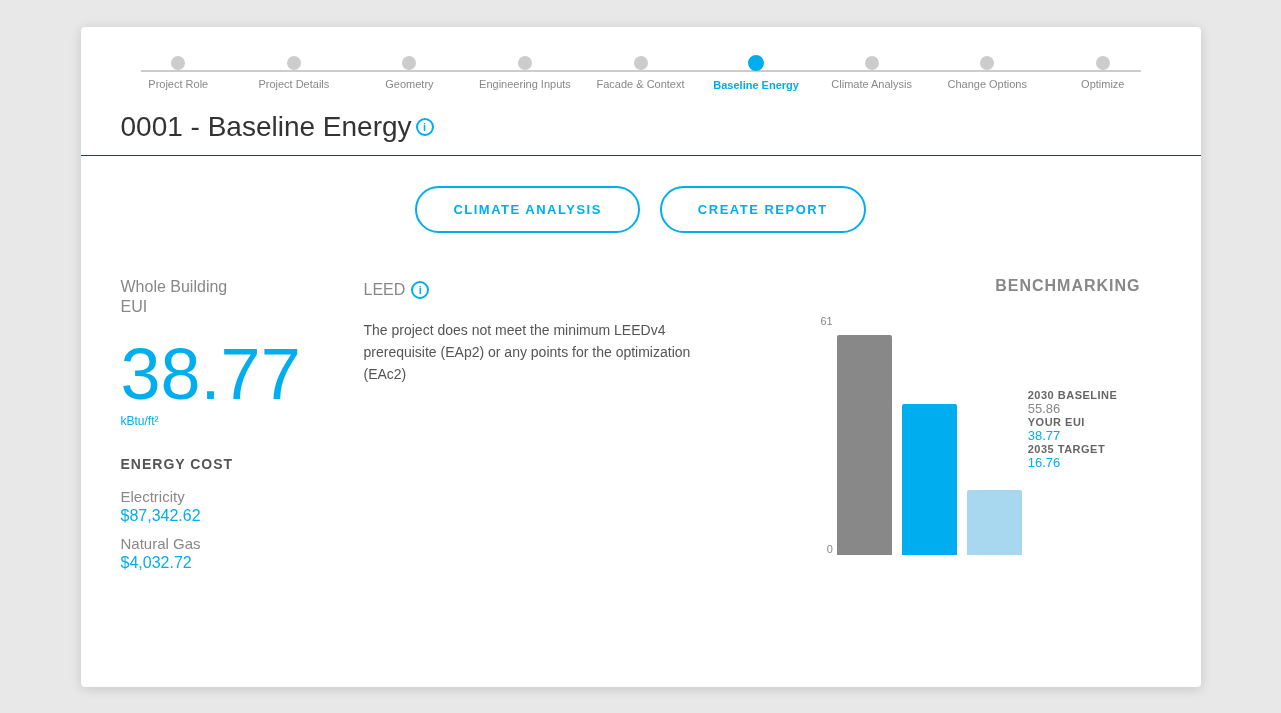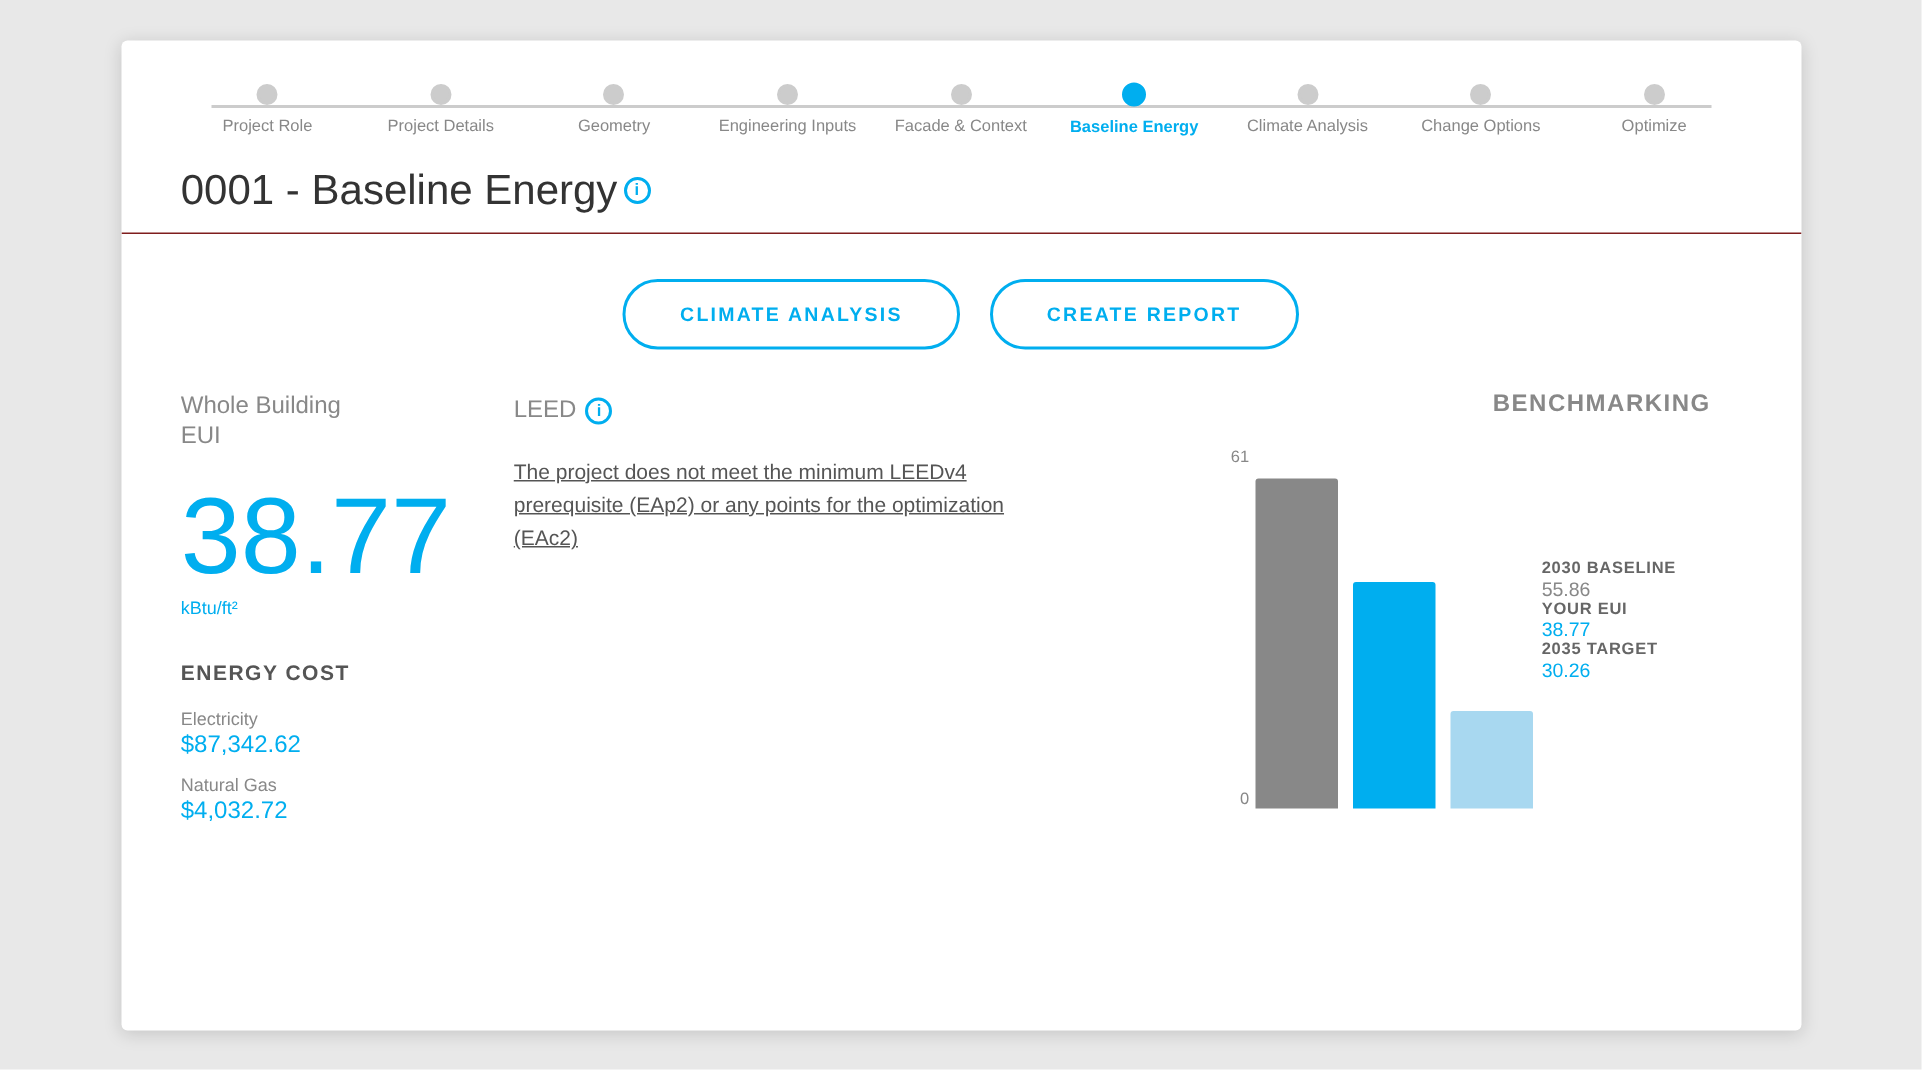--- a/index.html
+++ b/index.html
@@ -117,22 +117,23 @@
       padding: 14px 36px;
       border-radius: 30px;
       cursor: pointer;
       text-transform: uppercase;
     }
 
     
     .content {
       display: flex;
       padding: 0 40px;
-      gap: 22px;
+      gap: 43px;
       align-items: flex-start;
+      margin-top: 16px;
     }
 
     
     .col-left {
       width: 200px;
       flex-shrink: 0;
     }
     .section-title {
       font-size: 16px;
       font-weight: 400;
@@ -157,21 +158,21 @@
       font-weight: 700;
       color: #555;
       letter-spacing: 1px;
       text-transform: uppercase;
       margin-bottom: 16px;
     }
     .cost-item {
       margin-bottom: 10px;
     }
     .cost-label {
-      font-size: 12px;
+      font-size: 15px;
       color: #888;
       margin-bottom: 2px;
     }
     .cost-value {
       font-size: 16px;
       color: #00aeef;
       font-weight: 400;
     }
 
     
@@ -186,21 +187,20 @@
       margin-bottom: 20px;
       display: flex;
       align-items: center;
       gap: 6px;
     }
     .leed-text {
       font-size: 14px;
       color: #555;
       line-height: 1.6;
       max-width: 340px;
-      text-decoration: underline;
     }
 
     
     .col-right {
       width: 340px;
       flex-shrink: 0;
       padding-top: 0;
     }
     .benchmarking-title {
       font-size: 16px;
@@ -379,21 +379,21 @@
           <div class="label-entry" style="margin-top:0;">
             <span class="label-name">2030 BASELINE</span>
             <span class="label-val dark">55.86</span>
           </div>
           <div class="label-entry">
             <span class="label-name">YOUR EUI</span>
             <span class="label-val">38.77</span>
           </div>
           <div class="label-entry">
             <span class="label-name">2035 TARGET</span>
-            <span class="label-val">30.26</span>
+            <span class="label-val">16.76</span>
           </div>
         </div>
 
       </div>
     </div>
 
   </div>
 </div>
 
 </body></html>

